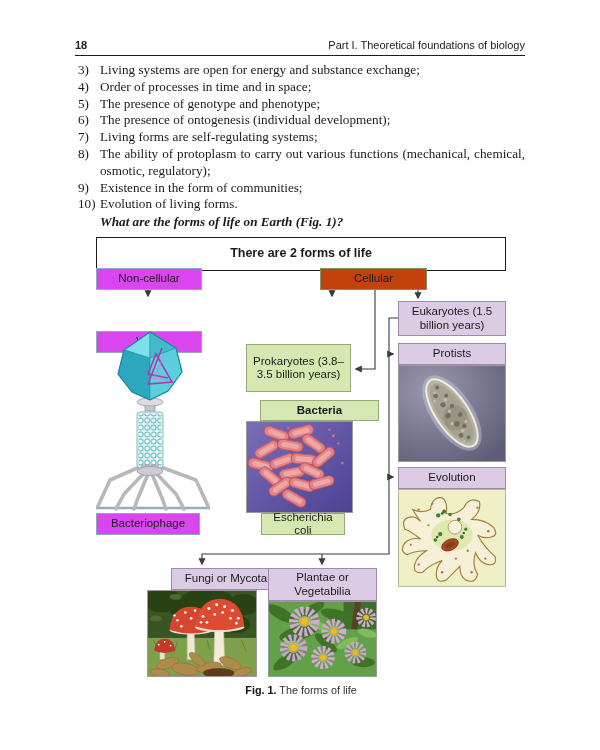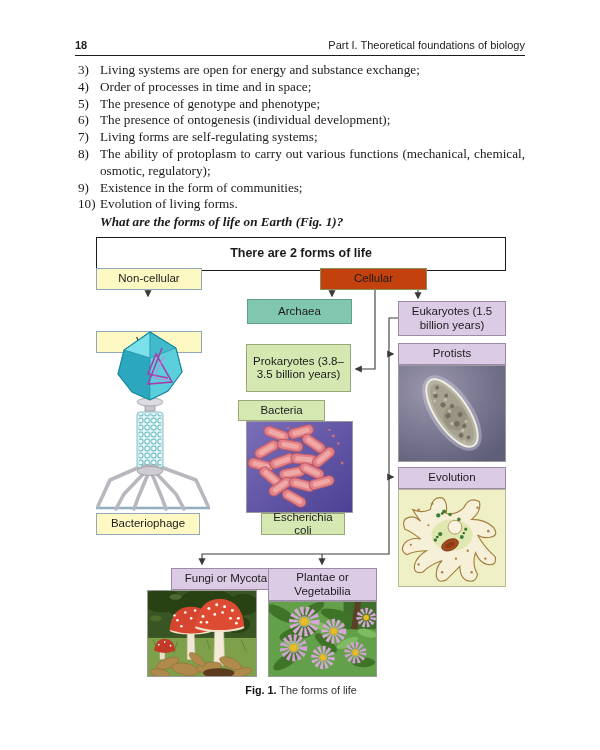--- a/index.html
+++ b/index.html
@@ -15,21 +15,21 @@
   .li{display:flex;}
   .li .num{width:22px;flex:0 0 22px;}
   .li .txt{width:425px;text-align:justify;}
   .question{margin-top:1px;margin-left:22px;font-weight:bold;font-style:italic;}
   
   .box{position:absolute;box-sizing:border-box;border:1px solid #828282;display:flex;
        align-items:center;justify-content:center;text-align:center;
        font-family:"Liberation Sans",sans-serif;font-size:11.5px;line-height:13.5px;color:#1b1b1b;
        padding:1px 4px;}
   .root{border:1.4px solid #1a1a1a;background:#fff;font-weight:bold;font-size:12.5px;}
-  .blue{background:#fef9c3;border-color:#8fa9ba;}
+  .blue{background:#d946ef;border-color:#8fa9ba;}
   .green{background:#c2410c;border-color:#87905f;}
   .teal{background:#81c6ae;border-color:#639e88;}
   .palegreen{background:#d6e8b2;border-color:#99a67a;}
   .lavender{background:#dccbe4;border-color:#9d8aa8;}
   .img{position:absolute;box-sizing:border-box;border:1px solid #9a9a9a;}
   .img svg{display:block;width:100%;height:100%;}
   .conn{position:absolute;left:0;top:0;pointer-events:none;}
   .freesvg{position:absolute;}
   
   .caption{position:absolute;top:684px;left:96px;width:410px;text-align:center;
@@ -100,25 +100,24 @@
       <path d="M322,554 L322,564" marker-end="url(#arr)"></path>
       <path d="M389,354 L393,354" marker-end="url(#arr)"></path>
       <path d="M389,477 L393,477" marker-end="url(#arr)"></path>
     </g>
   </svg>
 
   <div class="box root" style="left:96px;top:237px;width:410px;height:34px;">There are 2 forms of life</div>
   <div class="box blue" style="left:96px;top:268px;width:106px;height:22px;">Non-cellular</div>
   <div class="box green" style="left:320px;top:268px;width:107px;height:22px;">Cellular</div>
   <div class="box blue" style="left:96px;top:299px;width:106px;height:22px;margin-top:32px;">Virus</div>
-  <div class="box teal" style="left:247px;top:299px;width:105px;height:25px;">Archaea</div>
   <div class="box lavender" style="left:398px;top:301px;width:108px;height:35px;">Eukaryotes (1.5 billion years)</div>
   <div class="box palegreen" style="left:246px;top:344px;width:105px;height:48px;">Prokaryotes (3.8–3.5 billion years)</div>
   <div class="box lavender" style="left:398px;top:343px;width:108px;height:22px;">Protists</div>
-  <div class="box palegreen" style="left:238px;top:400px;width:87px;height:21px;">Bacteria</div>
+  <div class="box palegreen" style="left:260px;top:400px;width:119px;height:21px;font-weight:bold;">Bacteria</div>
   <div class="box lavender" style="left:398px;top:467px;width:108px;height:22px;">Evolution</div>
   <div class="box palegreen" style="left:246px;top:513px;width:84px;height:22px;margin-left:15px;">Escherichia coli</div>
   <div class="box blue" style="left:96px;top:513px;width:104px;height:22px;">Bacteriophage</div>
   <div class="box lavender" style="left:147px;top:568px;width:110px;height:22px;margin-left:24px;">Fungi or Mycota</div>
   <div class="box lavender" style="left:268px;top:568px;width:109px;height:33px;">Plantae or Vegetabilia</div>
 
   <svg class="freesvg" style="left:92px;top:326px;" width="122" height="186" viewBox="0 0 122 186">
     <defs>
       <pattern id="lat" width="6.5" height="7" patternUnits="userSpaceOnUse">
         <circle cx="3.2" cy="3.5" r="2.4" fill="#f6fcfc" stroke="#62b8c0" stroke-width="1"></circle>

